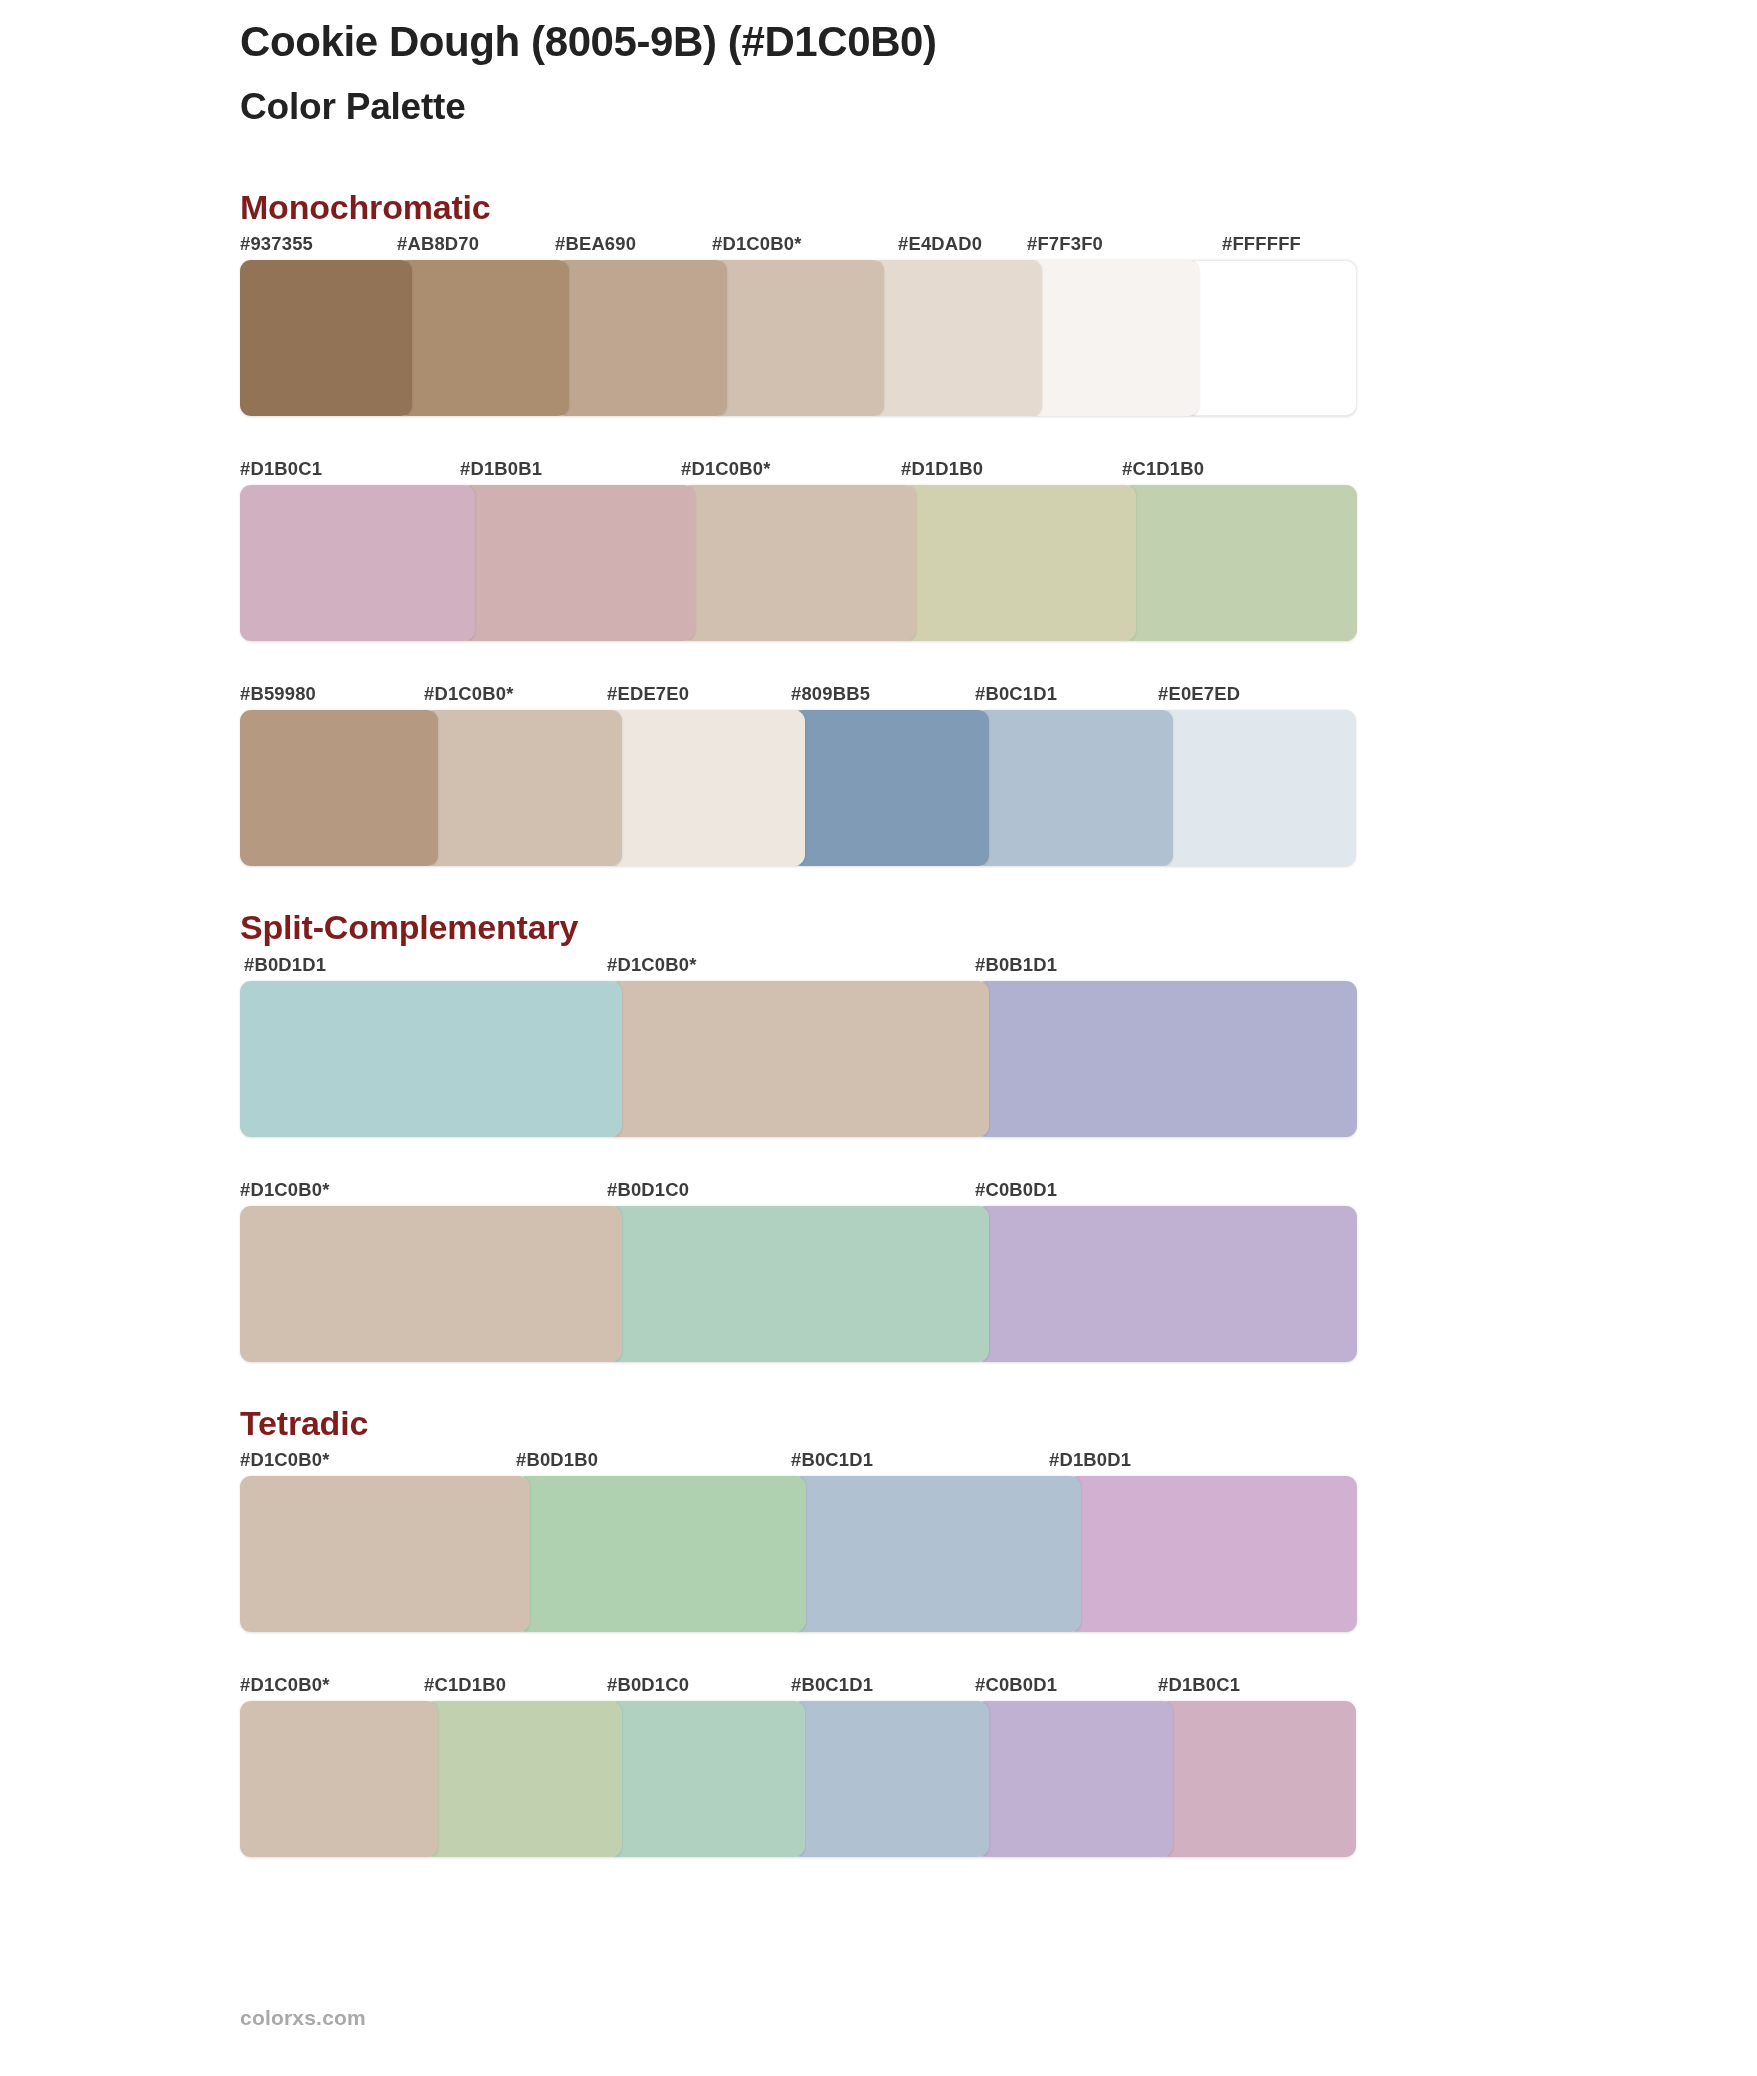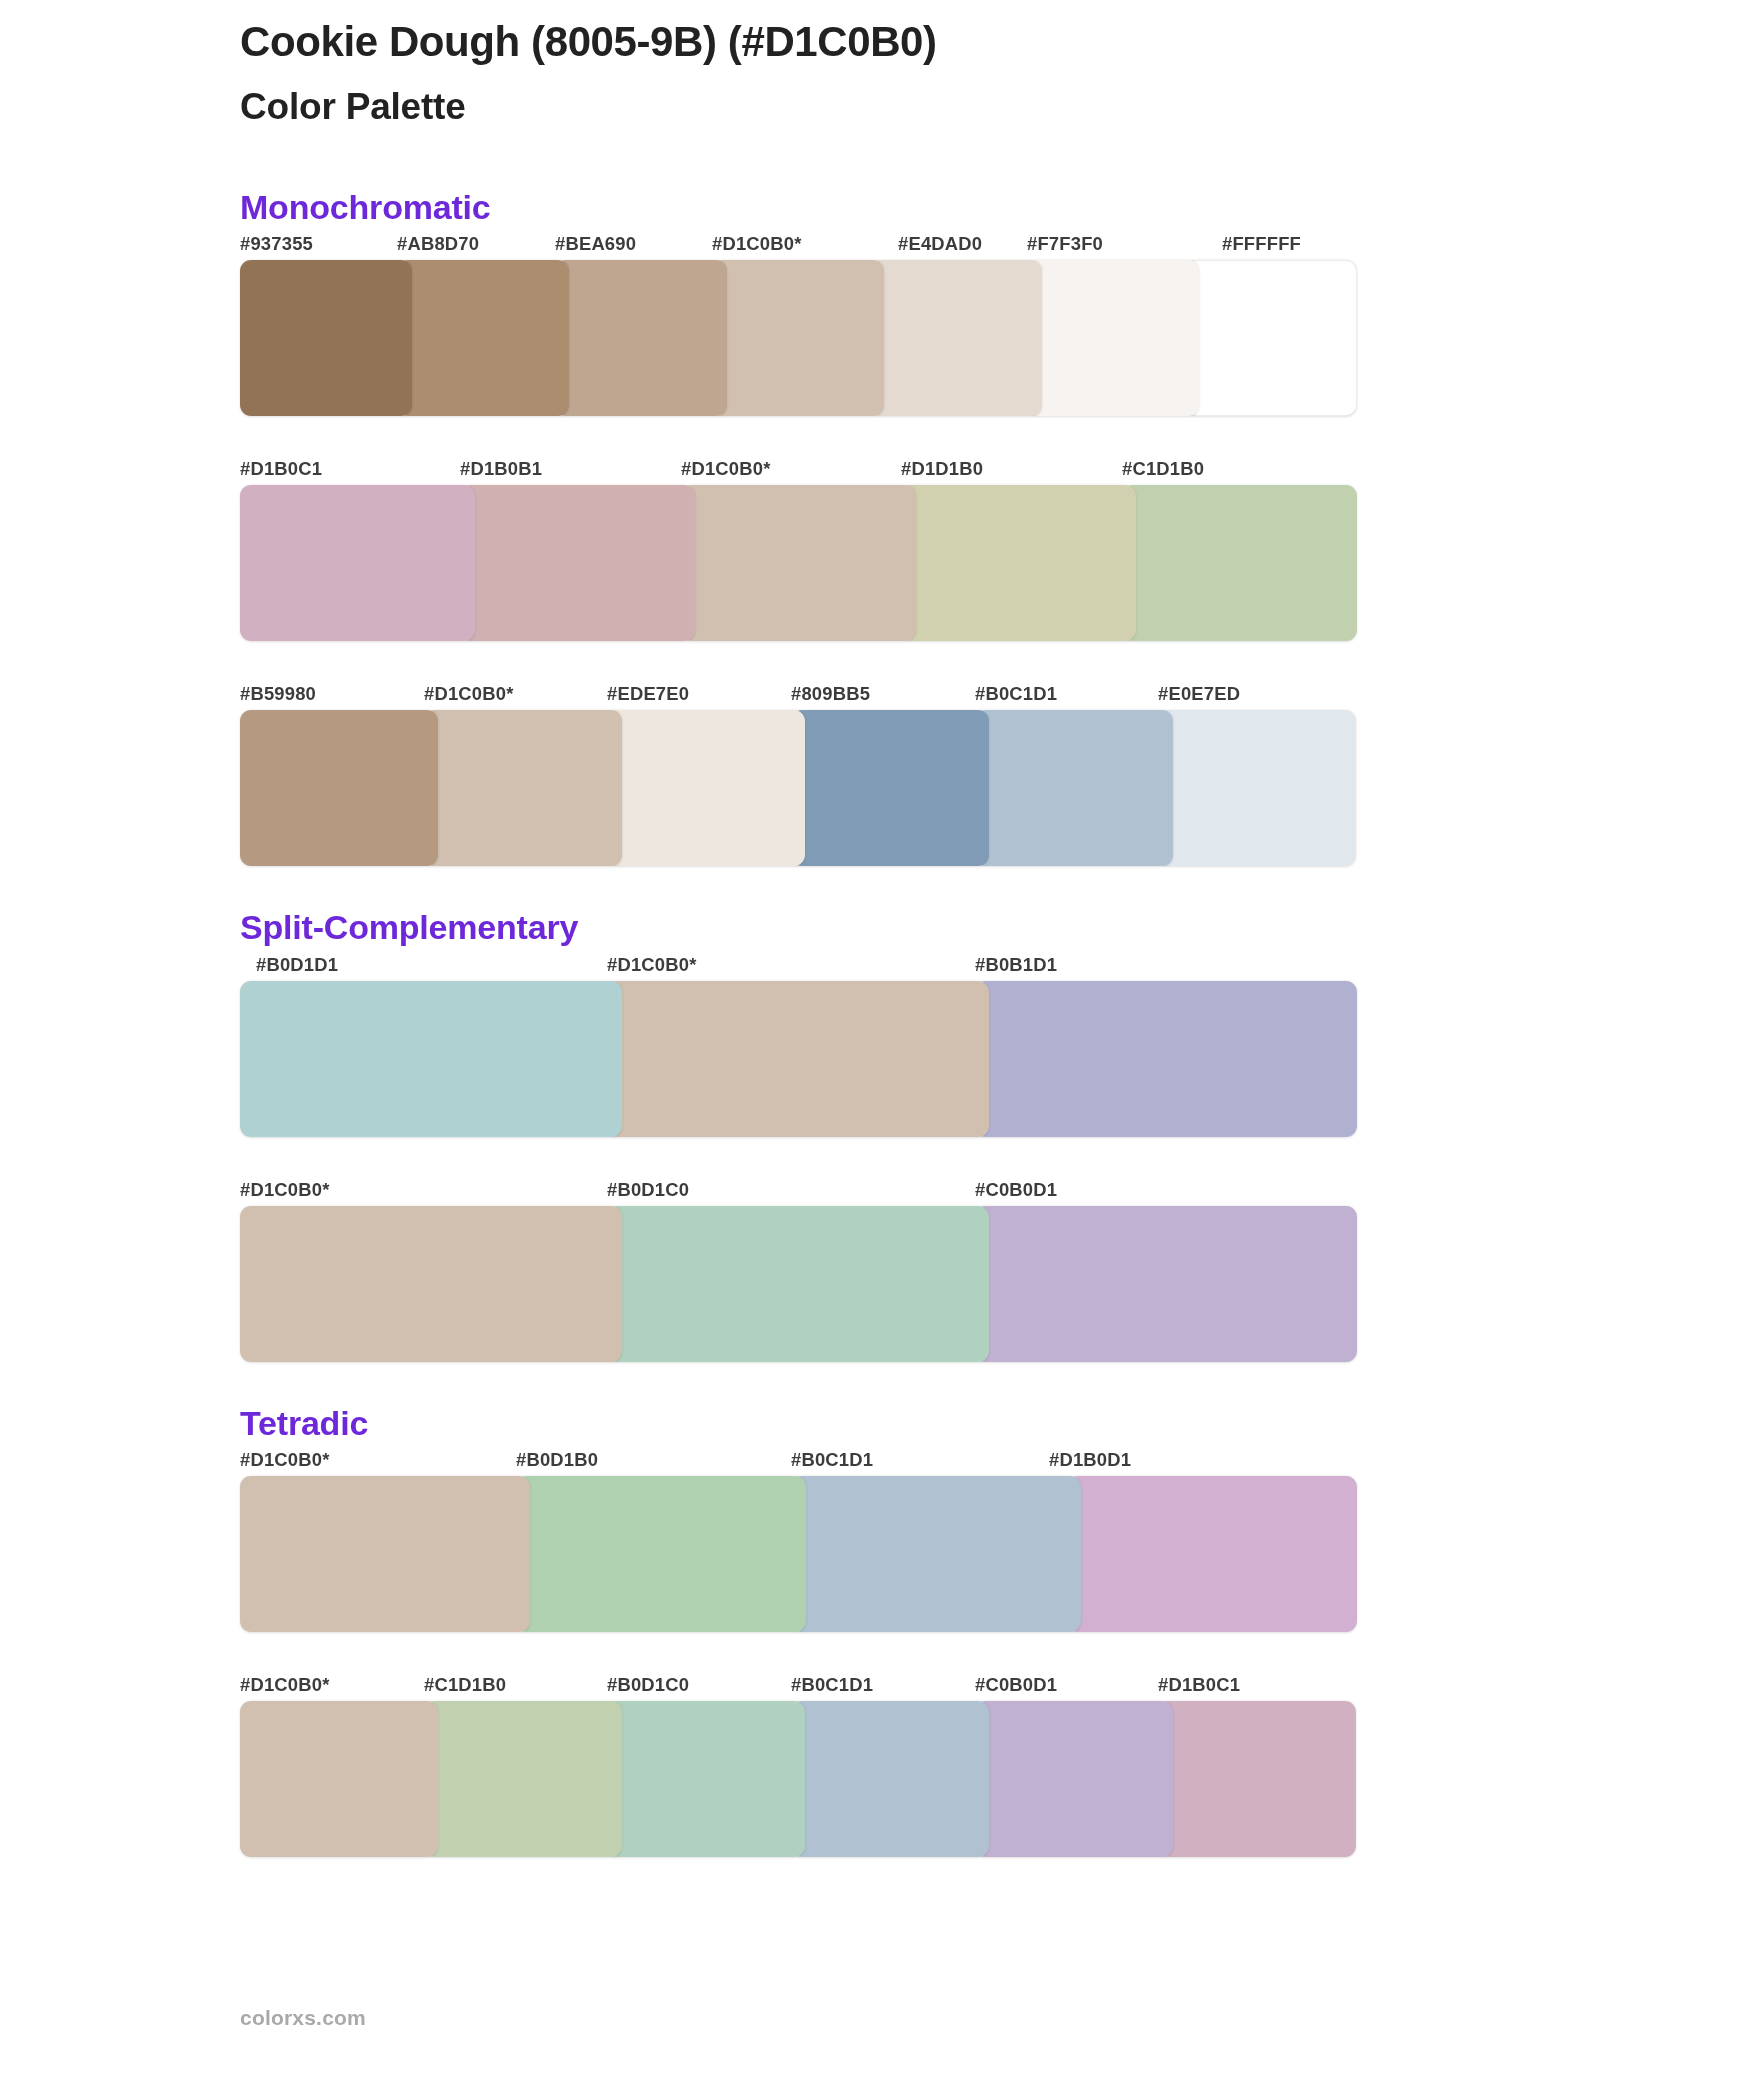--- a/index.html
+++ b/index.html
@@ -55,21 +55,21 @@
     top: 188px;
     width: 1390px;
   }
   .section {
     position: relative;
     margin-bottom: 42px;
   }
   .section-title {
     font-size: 34px;
     font-weight: bold;
-    color: #6d28d9;
+    color: #7f1d1d;
     margin: 0 0 6.4px 0;
     letter-spacing: -0.2px;
     line-height: 1.15;
     white-space: nowrap;
   }
   .labels-row {
     position: relative;
     height: 27px;
   }
   .swatch-label {
@@ -173,21 +173,21 @@
           <div class="swatch" title="#D1C0B0*" style="left: 184px; width: 198px; background: rgb(209, 192, 176); z-index: 99;"></div>
           <div class="swatch" title="#EDE7E0" style="left: 367px; width: 198px; background: rgb(237, 231, 224); z-index: 98;"></div>
           <div class="swatch" title="#809BB5" style="left: 551px; width: 198px; background: rgb(128, 155, 181); z-index: 97;"></div>
           <div class="swatch" title="#B0C1D1" style="left: 735px; width: 198px; background: rgb(176, 193, 209); z-index: 96;"></div>
           <div class="swatch" title="#E0E7ED" style="left: 918px; width: 198px; background: rgb(224, 231, 237); z-index: 95;"></div>
         </div>
       </div>
       <div class="section">
         <div class="section-title">Split-Complementary</div>
         <div class="labels-row">
-          <div class="swatch-label" style="left: 16px;">#B0D1D1</div>
+          <div class="swatch-label" style="left: 4px;">#B0D1D1</div>
           <div class="swatch-label" style="left: 367px;">#D1C0B0*</div>
           <div class="swatch-label" style="left: 735px;">#B0B1D1</div>
         </div>
         <div class="swatches-row">
           <div class="swatch" title="#B0D1D1" style="left: 0px; width: 382px; background: rgb(176, 209, 209); z-index: 100;"></div>
           <div class="swatch" title="#D1C0B0*" style="left: 367px; width: 382px; background: rgb(209, 192, 176); z-index: 99;"></div>
           <div class="swatch" title="#B0B1D1" style="left: 735px; width: 382px; background: rgb(176, 177, 209); z-index: 98;"></div>
         </div>
       </div>
       <div class="section">

